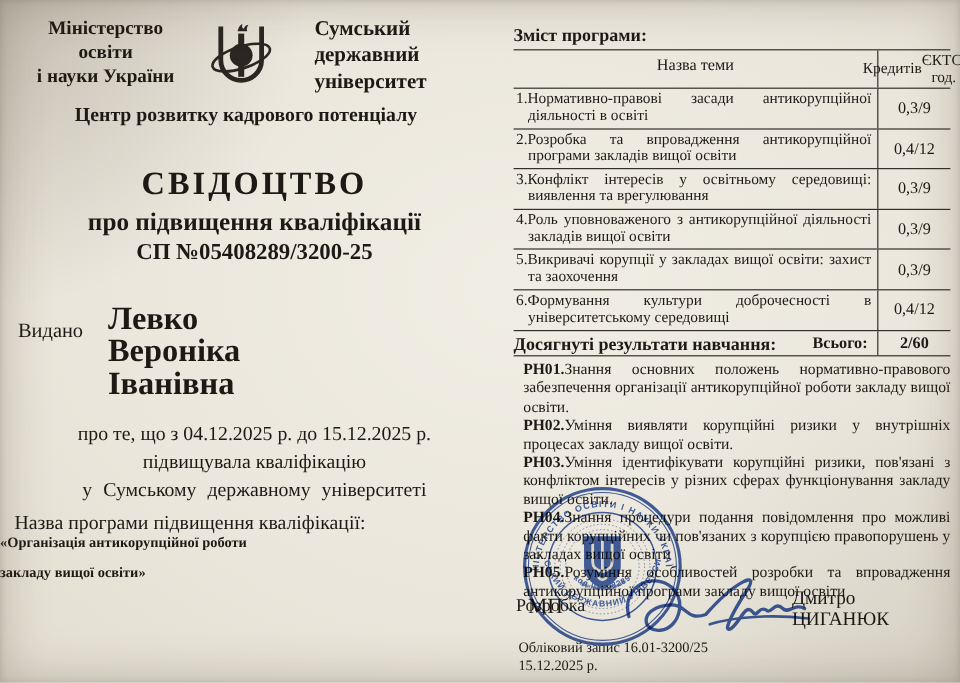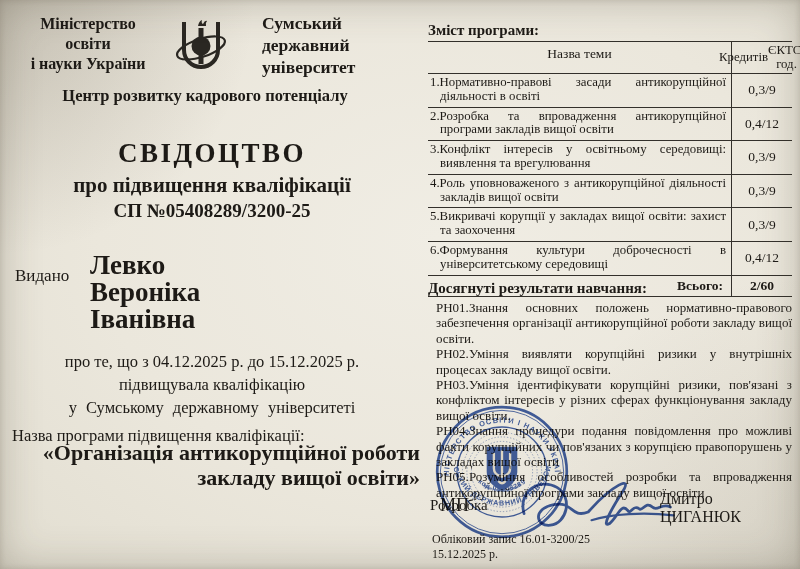--- a/index.html
+++ b/index.html
@@ -30,36 +30,36 @@
   .title-block{ position:absolute; left:12px; top:138px; width:400px; text-align:center; }
   .title-main{ font-size:27px; font-weight:bold; letter-spacing:2.5px; }
   .title-sub{ font-size:21px; font-weight:bold; margin-top:4px; }
   .title-num{ font-size:19px; font-weight:bold; margin-top:2px; }
   .issued{ position:absolute; left:15px; top:252px; width:400px; }
   .issued-label{ position:absolute; left:0; top:14px; font-size:17px; }
   .person-name{ position:absolute; left:75px; top:0; font-size:27px; font-weight:bold; line-height:27px; }
   .period{ position:absolute; left:12px; top:350px; width:400px; text-align:center; font-size:16.5px; line-height:23px; }
   .period .wide{ word-spacing:5px; }
   .program-label{ position:absolute; left:12px; top:426px; font-size:16.5px; }
-  .program-name{ position:absolute; left:20px; top:440px; width:400px; text-align:right; font-weight:bold; font-size:22px; line-height:25px; }
+  .program-name{ position:absolute; left:0; top:440px; width:400px; text-align:left; font-weight:bold; font-size:12px; line-height:25px; }
   
   .right-col{ position:absolute; left:428px; top:0; width:364px; height:404px; }
   .contents-heading{ position:absolute; left:0; top:22px; font-weight:bold; font-size:15px; }
   .table{ position:absolute; left:0; top:41px; width:364px; border-top:1.3px solid #33302b; font-size:12.8px; }
   .trow{ display:flex; border-bottom:1.3px solid #33302b; }
   .cell-topic{ width:304px; border-right:1.3px solid #33302b; padding:2px 5px 3px 2px; text-align:justify; line-height:13.8px; }
   .cell-topic .hang{ display:block; padding-left:10px; text-indent:-10px; }
   .cell-cred{ width:60px; display:flex; align-items:center; justify-content:center; font-size:13.5px; text-align:center; }
   .thead .cell-topic{ text-align:center; font-size:13.5px; padding:4px 2px; line-height:15px;}
   .thead .cell-cred{ font-size:12.8px; line-height:13.5px; flex-direction:row; padding:2px 0;}
   .trow-total .cell-topic{ text-align:right; font-weight:bold; font-size:13.5px; padding:3px 8px 4px 2px; }
   .trow-total .cell-cred{ font-weight:bold; }
   .outcomes-heading{ position:absolute; left:0; top:280px; font-weight:bold; font-size:15px; }
   .outcomes{ position:absolute; left:8px; top:300px; width:356px; font-size:13px; line-height:15.4px; text-align:justify; }
-  .outcome b{ font-weight:normal; }
+  .outcome b{ font-weight:bold; }
   .role-label{ position:absolute; left:2px; top:497px; font-size:15px; }
   .mp-label{ position:absolute; left:12px; top:495px; font-size:18px; }
   .signer-name{ position:absolute; left:232px; top:490px; font-size:16px; }
   .record-line{ position:absolute; left:4px; top:532px; font-size:12px; }
   .date-line{ position:absolute; left:4px; top:547px; font-size:12px; }
   
   .stamp{ position:absolute; left:2px; top:400px; width:144px; height:144px; z-index:20;
           opacity:.88; mix-blend-mode:multiply; }
   .signature{ position:absolute; left:80px; top:466px; width:190px; height:74px; z-index:21;
           opacity:.9; mix-blend-mode:multiply; }

